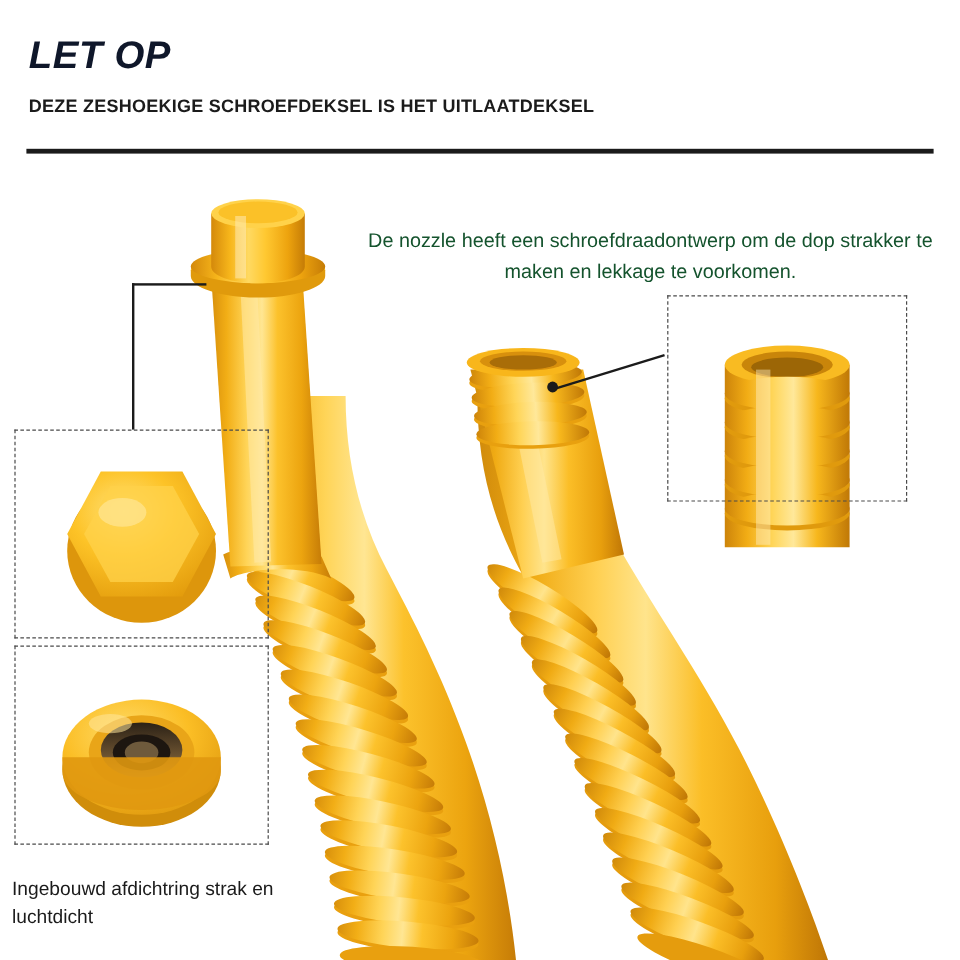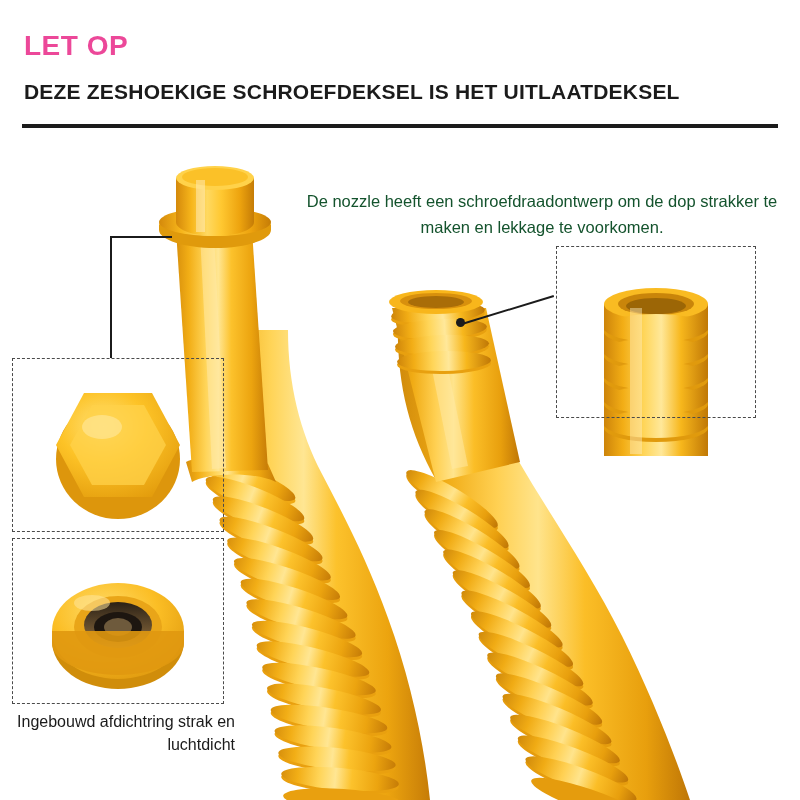--- a/index.html
+++ b/index.html
@@ -23,31 +23,32 @@
     position: absolute;
     left: 0;
     top: 0;
     width: 800px;
     height: 130px;
   }
   .header-title {
     position: absolute;
     left: 24px;
     top: 26px;
-    font-size: 28px;
+    font-size: 32px;
     font-weight: bold;
-    color: #ec4899;
+    color: #0f172a;
     letter-spacing: 0.5px;
     line-height: 40px;
+    font-style: italic;
   }
   .header-sub {
     position: absolute;
     left: 24px;
     top: 80px;
-    font-size: 21px;
+    font-size: 15px;
     font-weight: bold;
     color: #1b1b1b;
     letter-spacing: 0.2px;
     white-space: nowrap;
   }
   .header-rule {
     position: absolute;
     left: 22px;
     top: 124px;
     width: 756px;
@@ -64,26 +65,26 @@
     font-size: 16.5px;
     line-height: 26px;
     color: #14532d;
     text-align: center;
   }
 
   
   .bl-caption {
     position: absolute;
     left: 10px;
-    top: 710px;
+    top: 730px;
     width: 225px;
     font-size: 16px;
     line-height: 23px;
     color: #1b1b1b;
-    text-align: right;
+    text-align: left;
   }
 
   
   .dashed-box {
     position: absolute;
     border: 1.6px dashed #4a4a4a;
     box-sizing: border-box;
     background: transparent;
   }
   .box-hexcap   { left: 12px;  top: 358px; width: 212px; height: 174px; }

